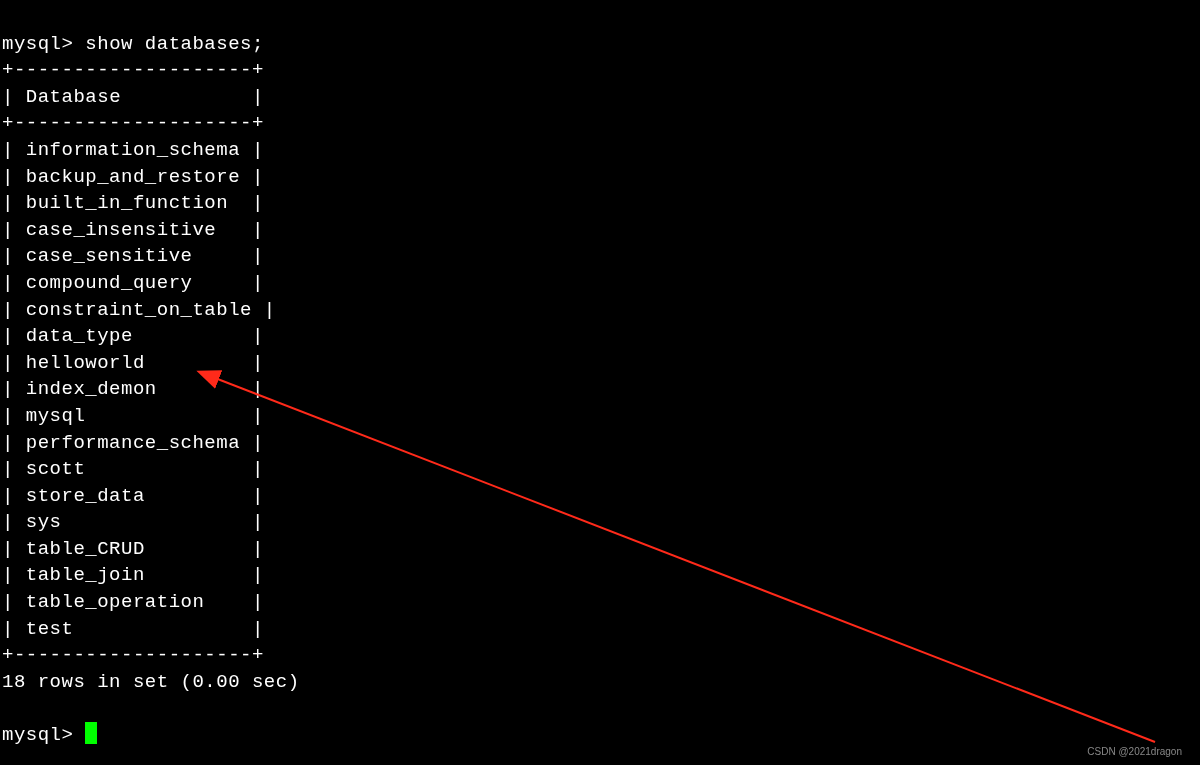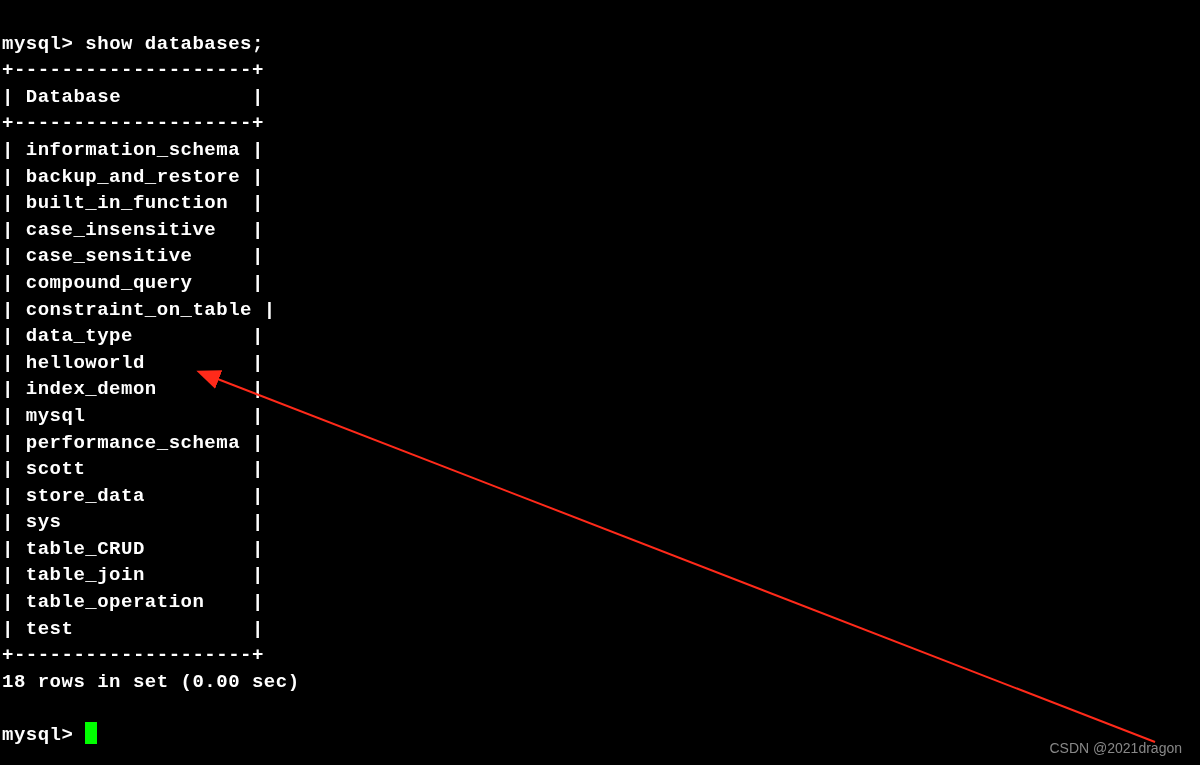--- a/index.html
+++ b/index.html
@@ -15,36 +15,35 @@
       line-height: 1.4;
       width: 1200px;
       height: 765px;
       position: relative;
       overflow: hidden;
       padding: 4px 2px;
     }
     .term {
       white-space: pre;
       letter-spacing: 0.5px;
-      font-weight: bold;
     }
     .cursor {
       display: inline-block;
       width: 12px;
       height: 22px;
       background: #00ff00;
       vertical-align: text-bottom;
       margin-bottom: 2px;
     }
     .watermark {
       position: absolute;
       right: 18px;
       bottom: 6px;
       color: #888;
-      font-size: 14px;
+      font-size: 10px;
       font-family: Arial, sans-serif;
       letter-spacing: 0;
     }
     svg.arrow {
       position: absolute;
       top: 0;
       left: 0;
       width: 1200px;
       height: 765px;
       pointer-events: none;

